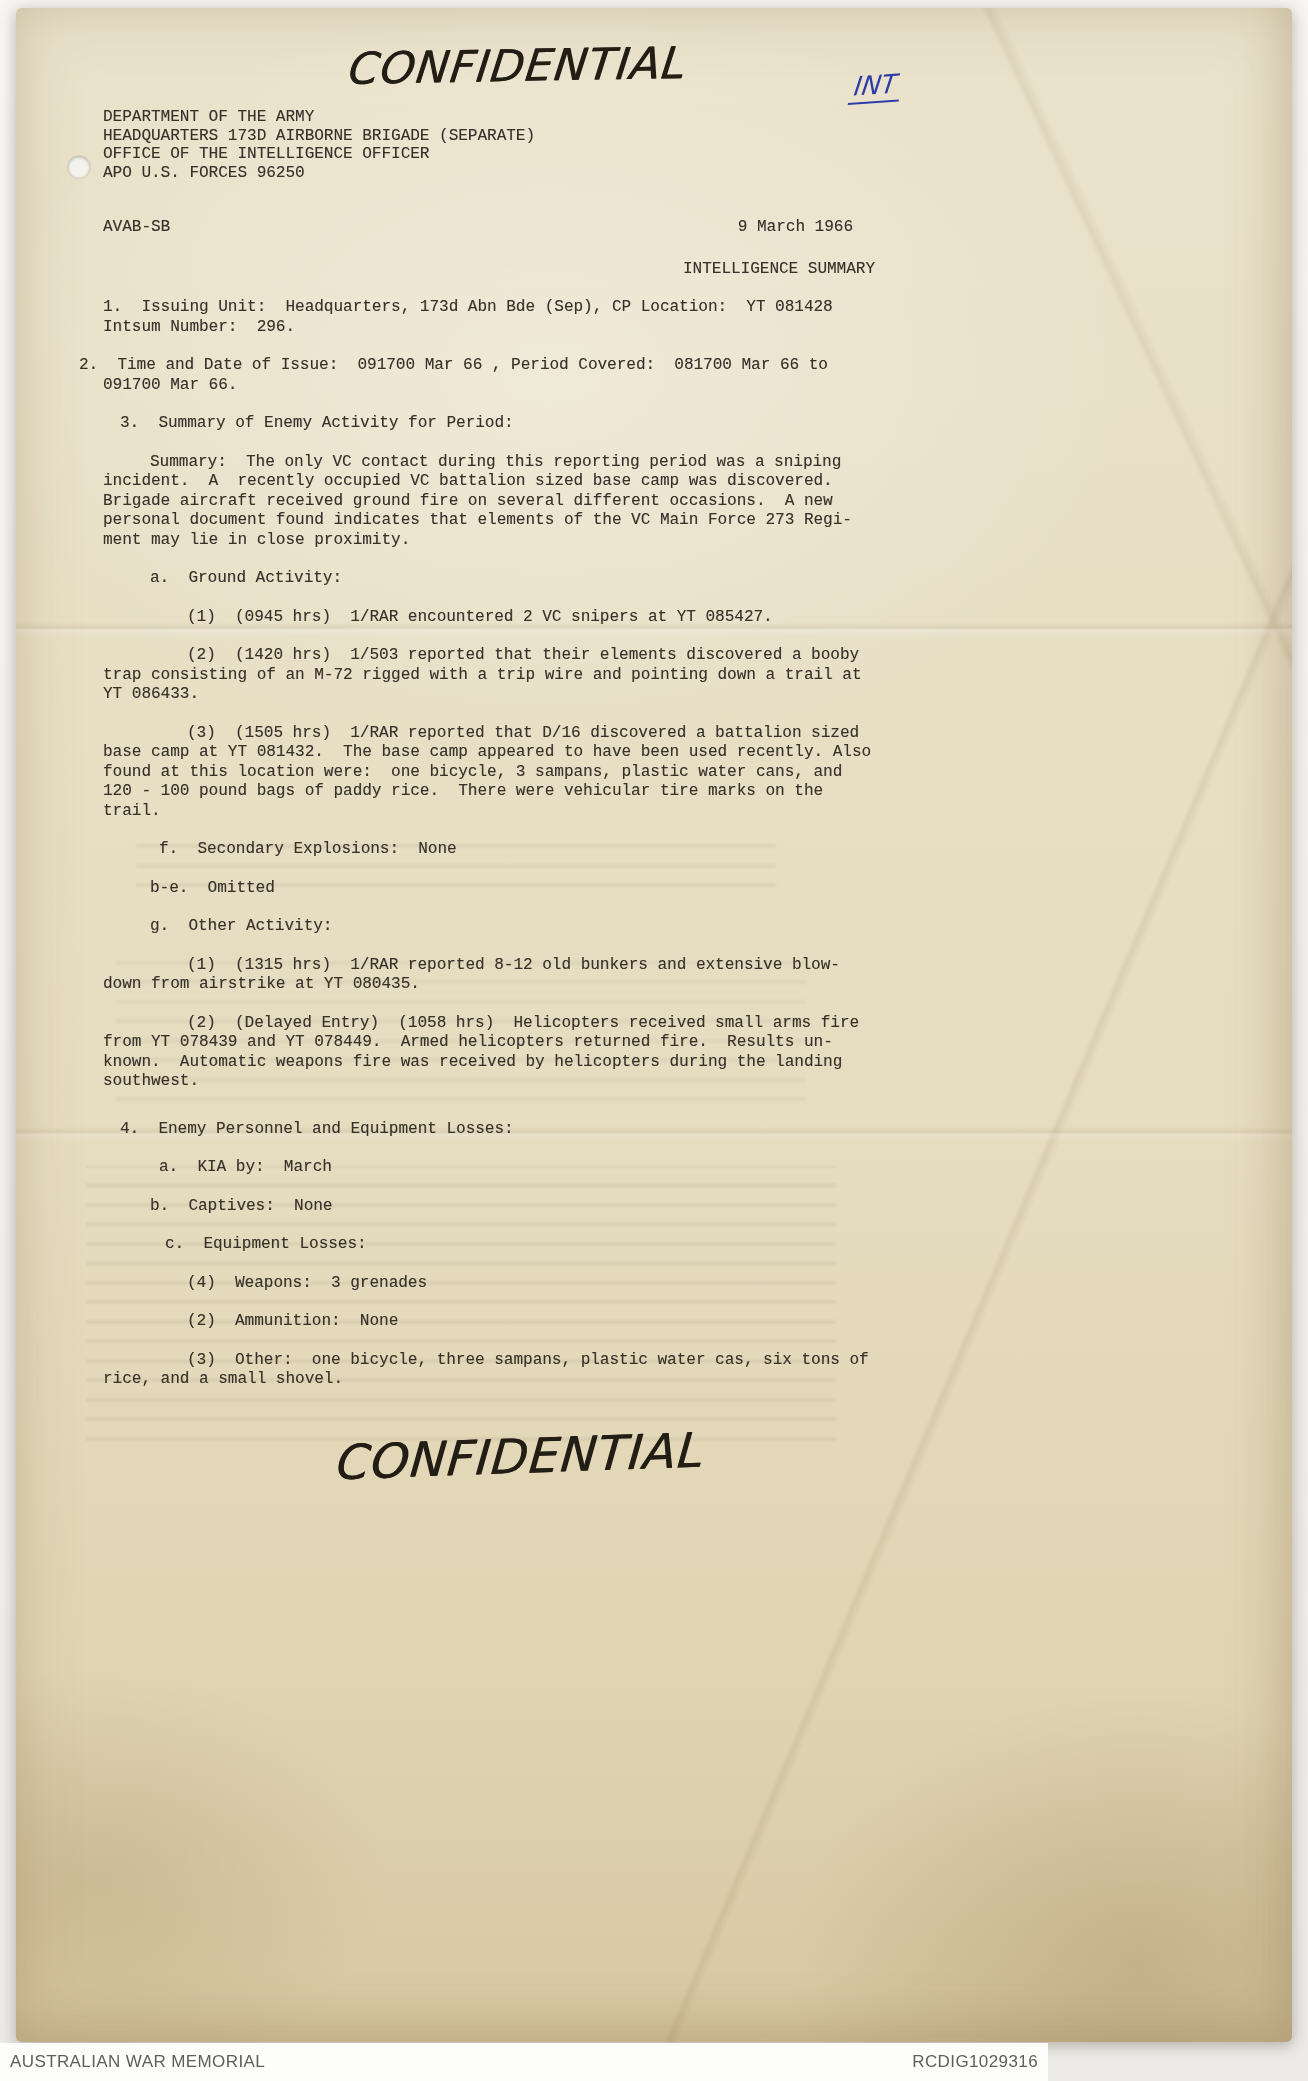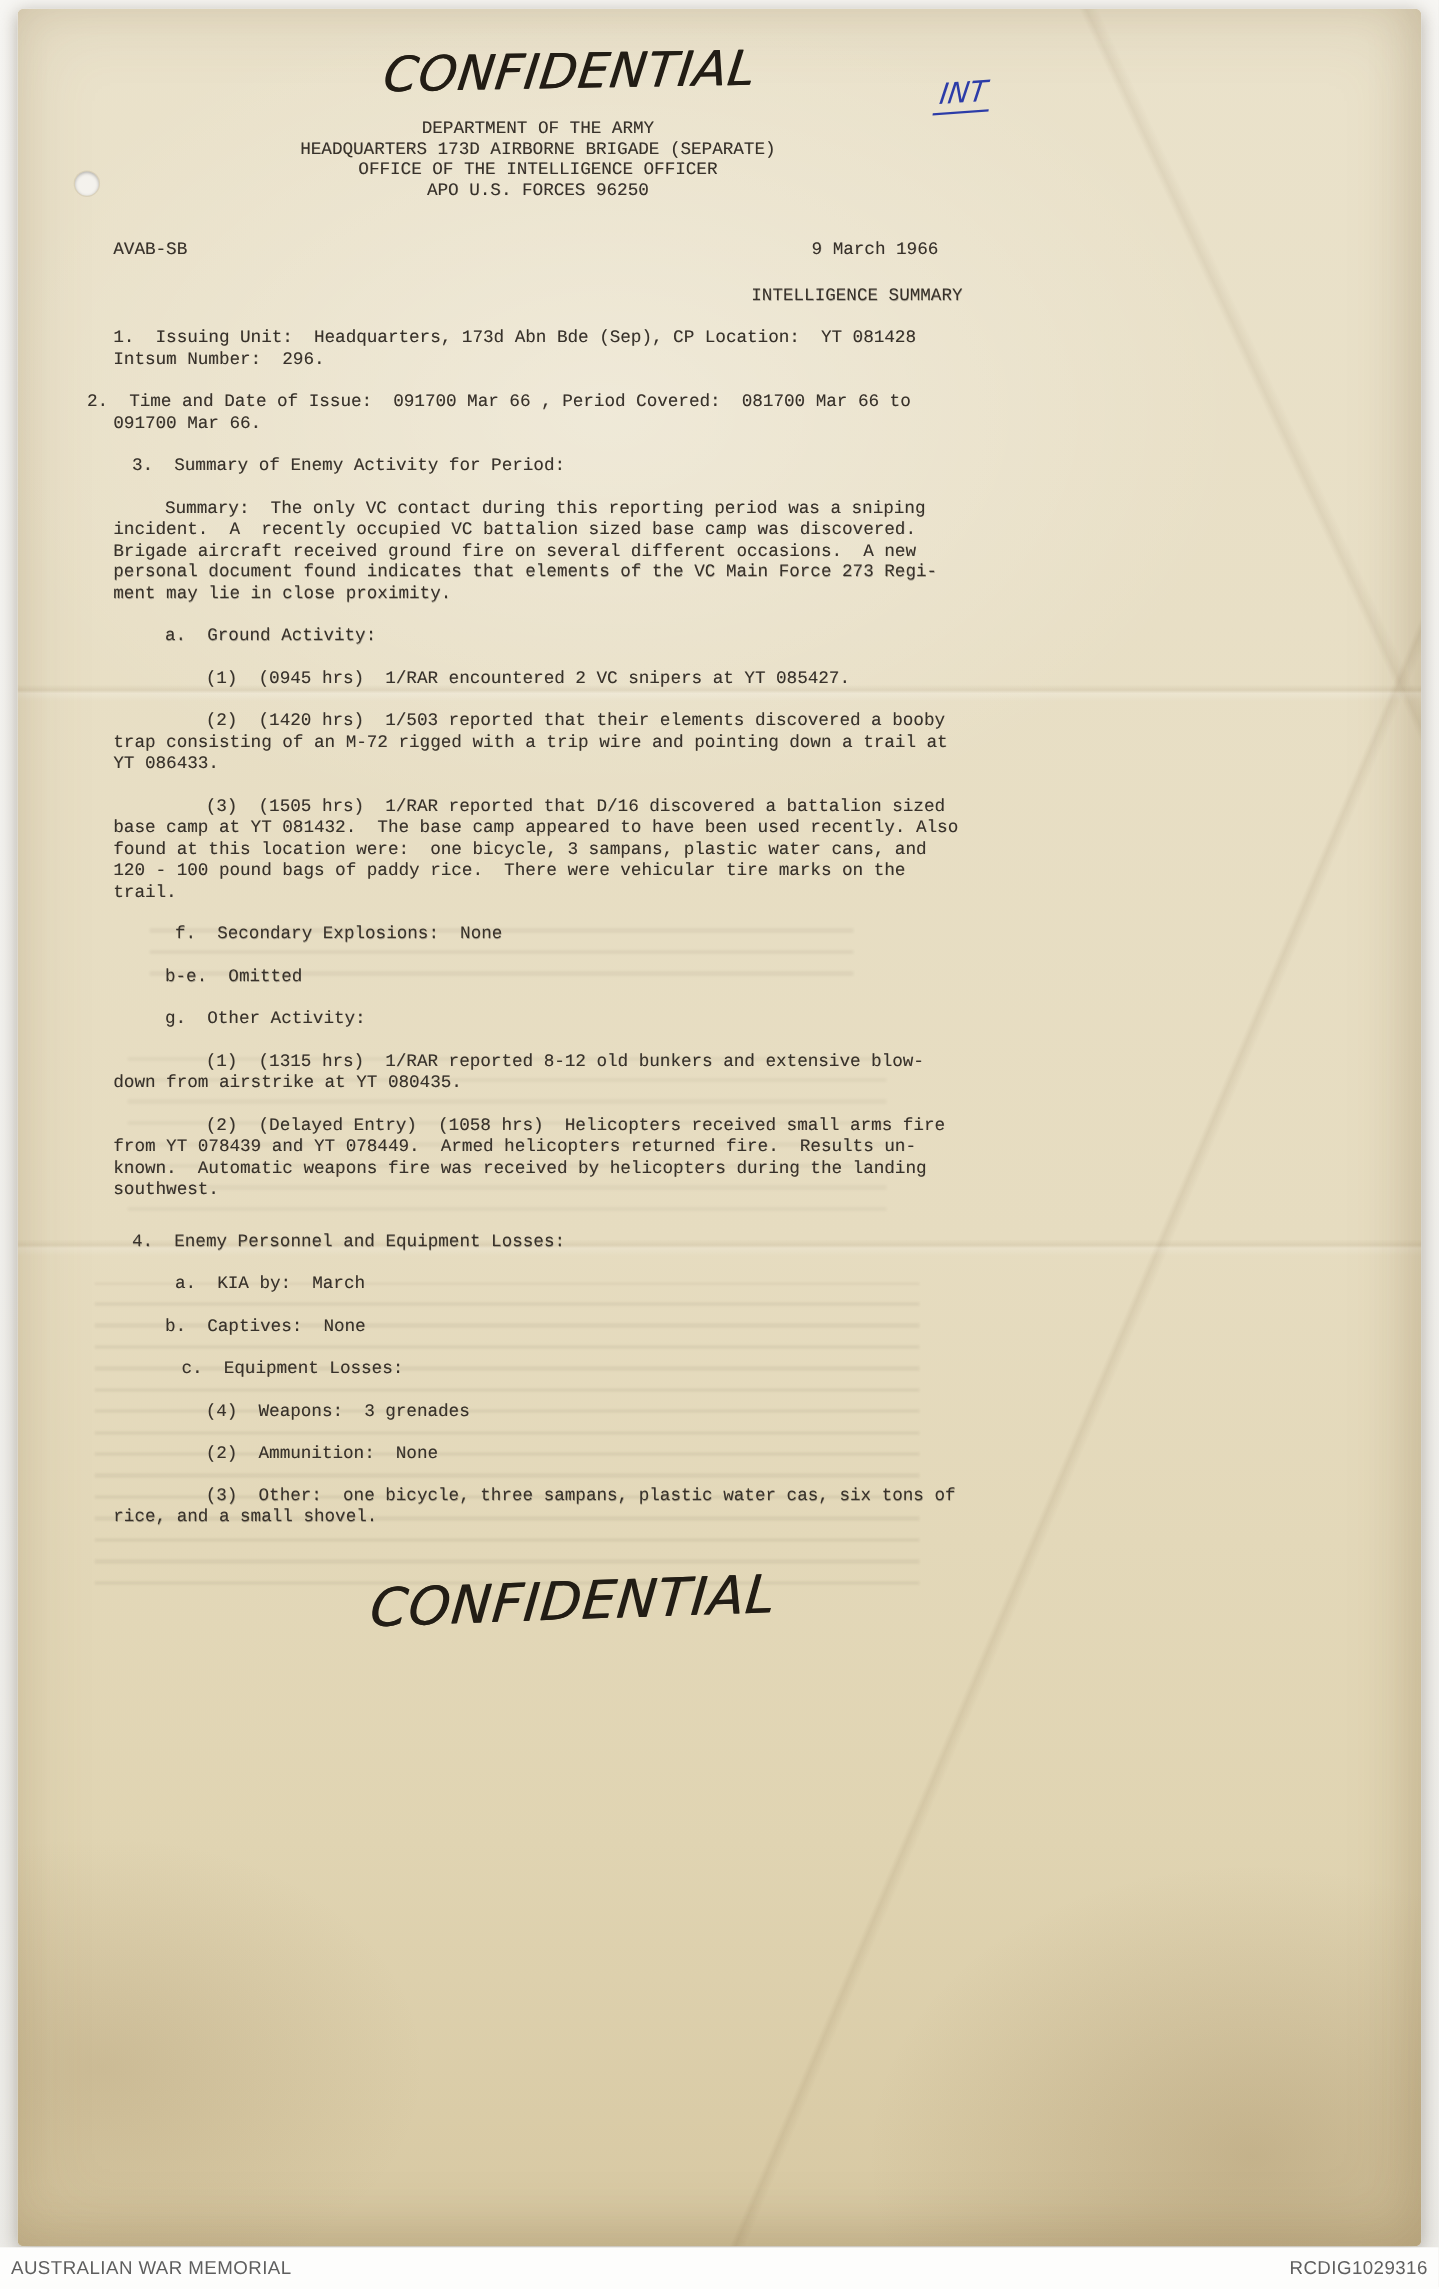--- a/index.html
+++ b/index.html
@@ -79,21 +79,21 @@
     position: relative;
     margin-left: 87px;
     width: 772px;
     padding-top: 100px;
     font-family: "Liberation Mono", "DejaVu Sans Mono", monospace;
     font-size: 16px;
     line-height: 19.5px;
     color: #37312a;
     text-shadow: 0.3px 0.3px 0 rgba(55,49,42,0.35);
   }
-  .letterhead { text-align: center; line-height: 18.5px; }
+  .letterhead { line-height: 18.5px; }
   .ref-row {
     margin-top: 36px;
     display: flex;
     justify-content: space-between;
   }
   .ref-row .date { margin-right: 22px; }
   .doc-title { margin-top: 22px; text-align: right; }
   .doc-body { margin-top: 1px; }
   .para { margin: 19px 0 0 0; white-space: pre-wrap; hyphens: manual; }
   .i1 { text-indent: 17px; }
@@ -125,21 +125,21 @@
     filter: blur(1.1px);
   }
   .bleed-1 { left: 120px; top: 822px; width: 640px; height: 62px; opacity: 0.8; }
   .bleed-2 { left: 100px; top: 948px; width: 690px; height: 150px; opacity: 0.6; }
   .bleed-3 { left: 70px;  top: 1158px; width: 750px; height: 280px; opacity: 0.85; }
 
   
   .caption-bar {
     position: absolute;
     left: 0; bottom: 0;
-    width: 1308px; height: 38px;
+    width: 1048px; height: 38px;
     background: #fdfdfc;
     display: flex;
     align-items: center;
     justify-content: space-between;
     box-sizing: border-box;
     padding: 0 10px;
     font-family: "Liberation Sans", sans-serif;
     font-size: 17px;
     color: #5e5e5e;
     letter-spacing: 0.4px;

